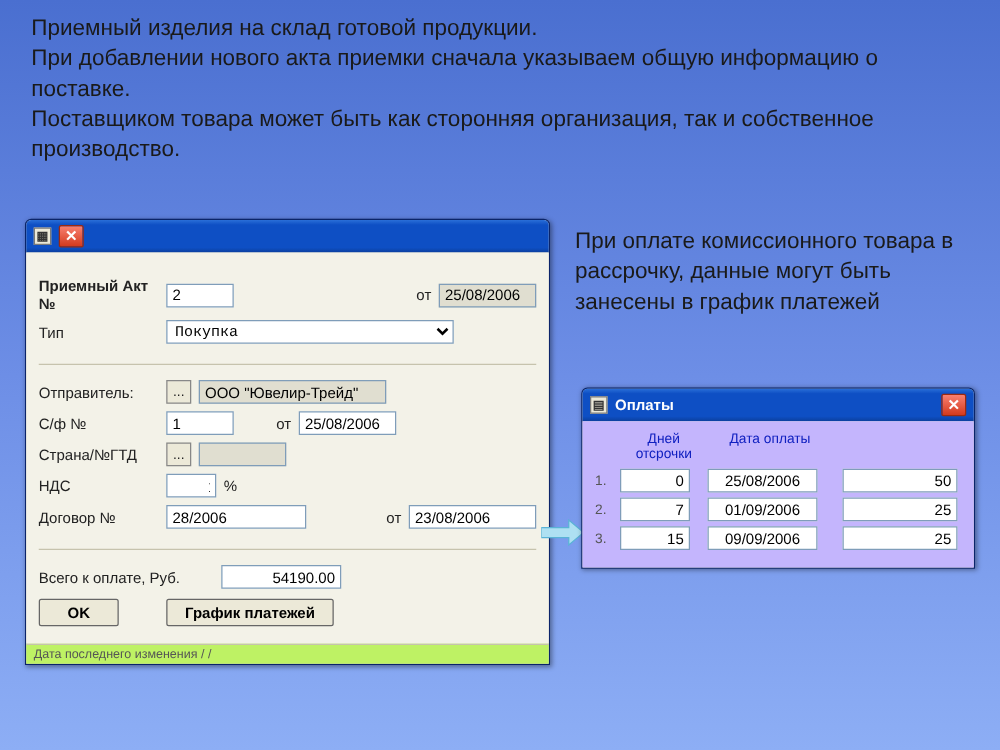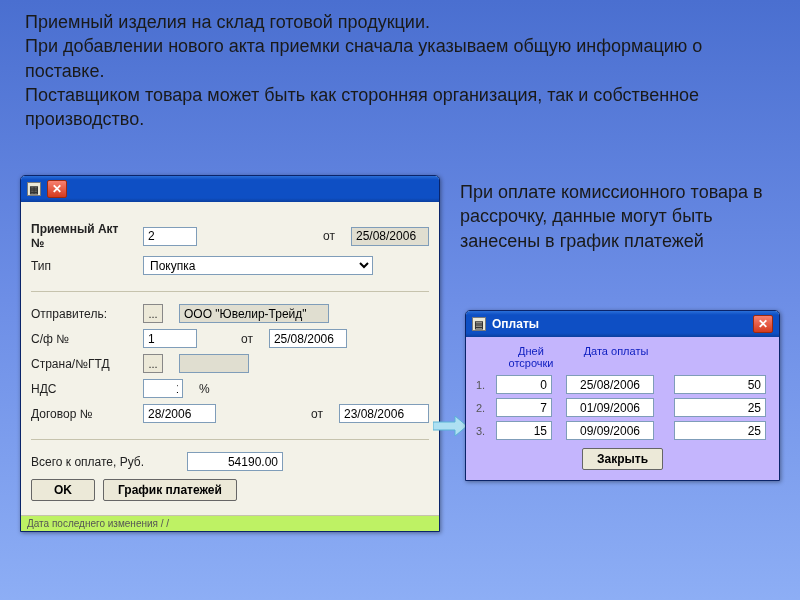--- a/index.html
+++ b/index.html
@@ -44,31 +44,31 @@
     border: 1px solid #9c2a10; border-radius: 2px;
     color: #fff; font-weight: bold; font-size: 12px;
     display: flex; align-items: center; justify-content: center;
     cursor: default;
   }
 
   .window.act { top: 175px; left: 20px; width: 420px; }
   .act-body { background:#f3f2e8; padding: 8px 10px 4px; font-size:12px; color:#222; }
   .act-sec { border-bottom:1px solid #c6c3ad; padding:6px 0 10px; }
   .act-sec.last { border-bottom:none; padding-bottom:4px; }
-  .row { display:flex; align-items:center; margin:6px 0; gap:16px; }
+  .row { display:flex; align-items:center; margin:6px 0; gap:6px; }
   .row label { display:inline-block; }
   .lw { width:96px; }
   .txt {
     background:#fff; border:1px solid #7f9db9; height:19px;
     padding:1px 4px; font-size:12px; font-family:Arial;
   }
   .txt.gray { background:#e0ded0; }
   .sel {
     background:#fff; border:1px solid #7f9db9; height:19px;
-    font-size:12px; font-family:Liberation Sans, sans-serif; padding:0 2px; width:230px;
+    font-size:12px; font-family:Liberation Mono, monospace; padding:0 2px; width:230px;
   }
   .dots-btn {
     width:20px; height:19px; background:#ece9d8; border:1px solid #888;
     font-size:11px; display:inline-flex; align-items:center; justify-content:center;
     cursor:default;
   }
   .btn {
     background:#ece9d8; border:1px solid #666; border-radius:2px;
     padding:3px 14px; font-size:12px; font-weight:bold; font-family:Arial;
     cursor:default;
@@ -137,32 +137,32 @@
         <span class="dots-btn">...</span>
         <input class="txt gray" style="width: 70px;" value="">
       </div>
       <div class="row">
         <label class="lw">НДС</label>
         <input class="txt" style="width: 40px; text-align: right; padding-left: 32px;" value="18">
         <span>%</span>
       </div>
       <div class="row">
         <label class="lw">Договор №</label>
-        <input class="txt" style="width: 73px;" value="28/2006">
+        <input class="txt" style="width: 112px;" value="28/2006">
         <span style="flex:1"></span>
         <label>от</label>
-        <input class="txt" style="width: 90px;" value="23/08/2006">
+        <input class="txt" style="width: 102px;" value="23/08/2006">
       </div>
     </div>
     <div class="act-sec last">
       <div class="row">
         <label style="width:140px">Всего к оплате, Руб.</label>
         <input class="txt" style="width: 96px; text-align: right;" value="54190.00">
       </div>
-      <div class="row" style="gap:8px;margin-top:8px">
+      <div class="row" style="gap:38px;margin-top:8px">
         <button class="btn" style="width:64px">OK</button>
         <button class="btn">График платежей</button>
       </div>
     </div>
   </div>
   <div class="statusbar">Дата последнего изменения         /  /</div>
 </div>
 
 <div class="arrow">
   <svg viewBox="0 0 34 22">
@@ -194,17 +194,14 @@
       <input class="txt prB" value="7" style="">
       <input class="txt prC" value="01/09/2006" style="">
       <input class="txt prD" value="25" style="">
     </div>
     <div class="pay-row">
       <span class="idx">3.</span>
       <input class="txt prB" value="15" style="">
       <input class="txt prC" value="09/09/2006" style="">
       <input class="txt prD" value="25" style="">
     </div>
-    <div class="pay-foot">
-      <button class="btn">Закрыть</button>
-    </div>
   </div>
 </div>
 
 </body></html>

